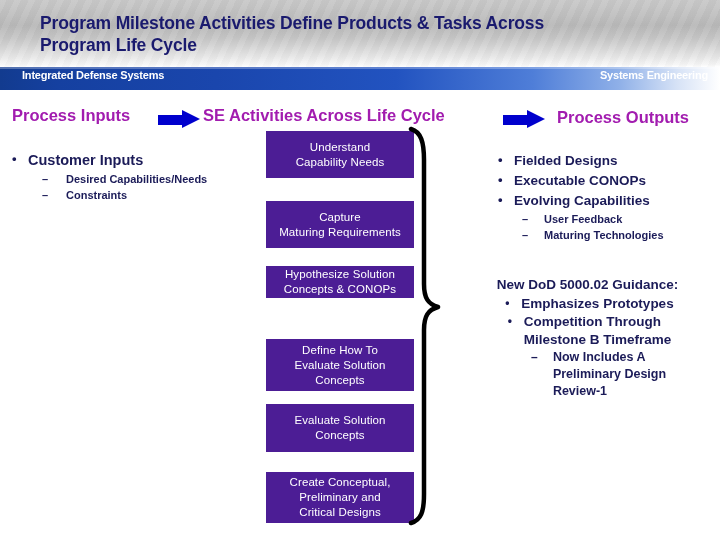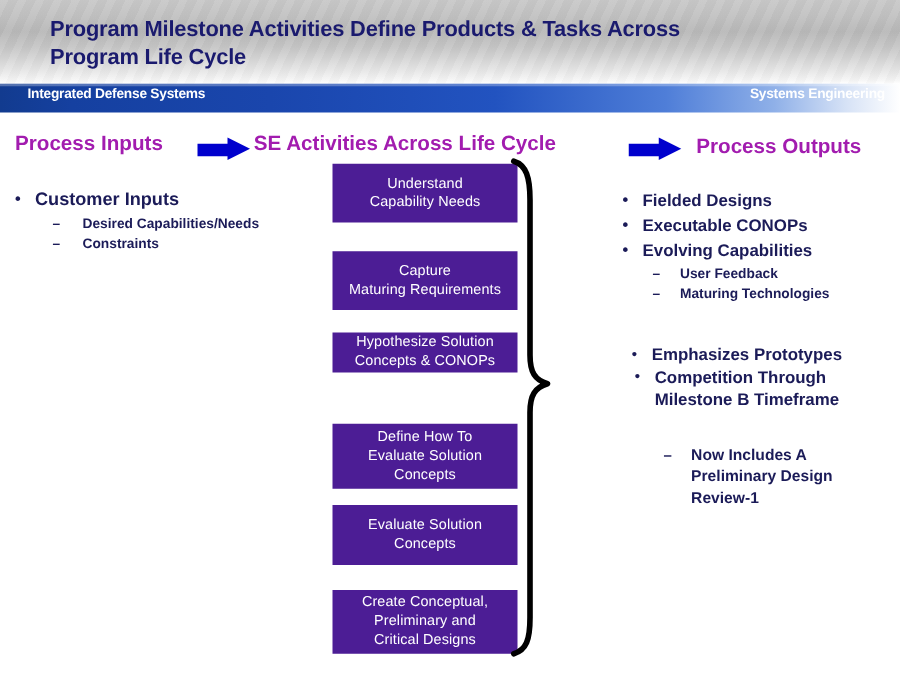--- a/index.html
+++ b/index.html
@@ -276,21 +276,20 @@
     position: relative;
     font-size: 12.5px;
     font-weight: bold;
     color: #1b1b58;
     line-height: 17px;
     padding-left: 30px;
     text-align: left;
     display: inline-block;
     white-space: pre-line;
     margin-left: 14px;
-    margin-top: 27px;
   }
   .g-bullet2::before {
     content: "\2013";
     position: absolute;
     left: 8px;
     top: 0;
     font-size: 12px;
   }
 </style>
 </head>
@@ -348,20 +347,21 @@
 
   <div class="right-outputs">
     <div class="bullet1">Fielded Designs</div>
     <div class="bullet1">Executable CONOPs</div>
     <div class="bullet1">Evolving Capabilities</div>
     <div class="bullet2">User Feedback</div>
     <div class="bullet2">Maturing Technologies</div>
   </div>
 
   <div class="right-guidance">
+    <div class="guidance-title">New DoD 5000.02 Guidance:</div>
     <div class="guidance-list">
       <div class="g-row">
         <span class="g-bullet1">Emphasizes Prototypes</span>
       </div>
       <div class="g-row">
         <span class="g-bullet1">Competition Through
 Milestone B Timeframe</span>
       </div>
       <div class="g-row">
         <span class="g-bullet2">Now Includes A

